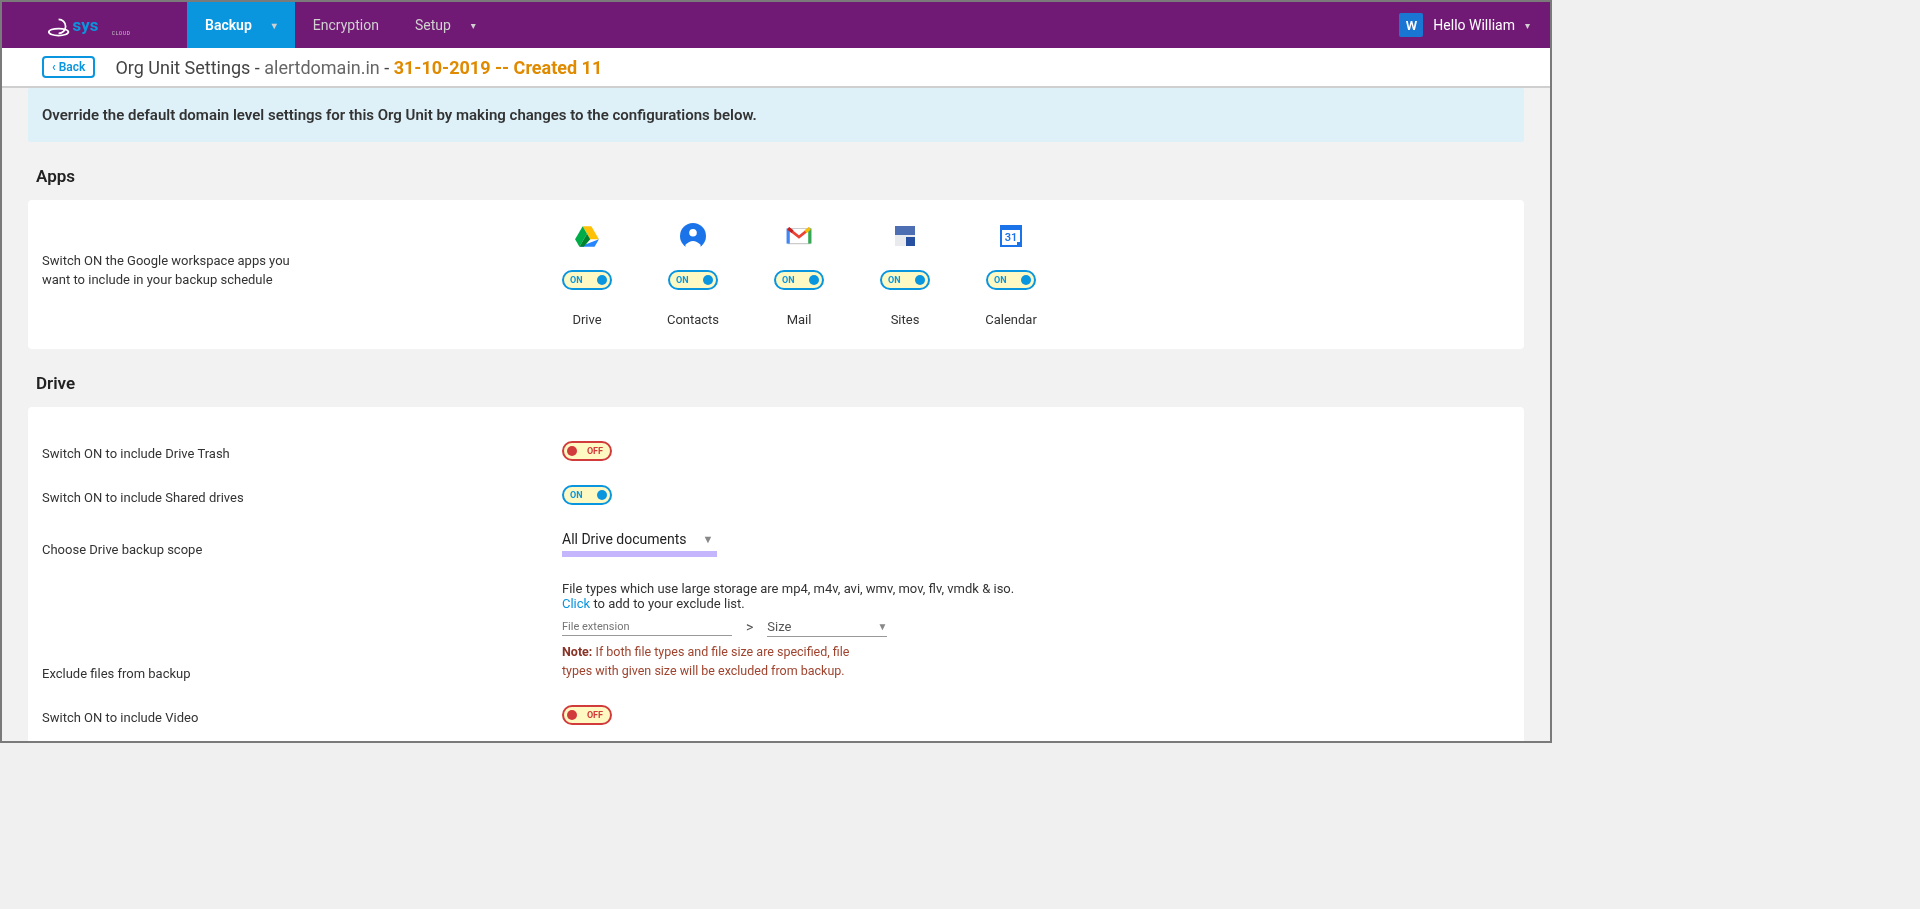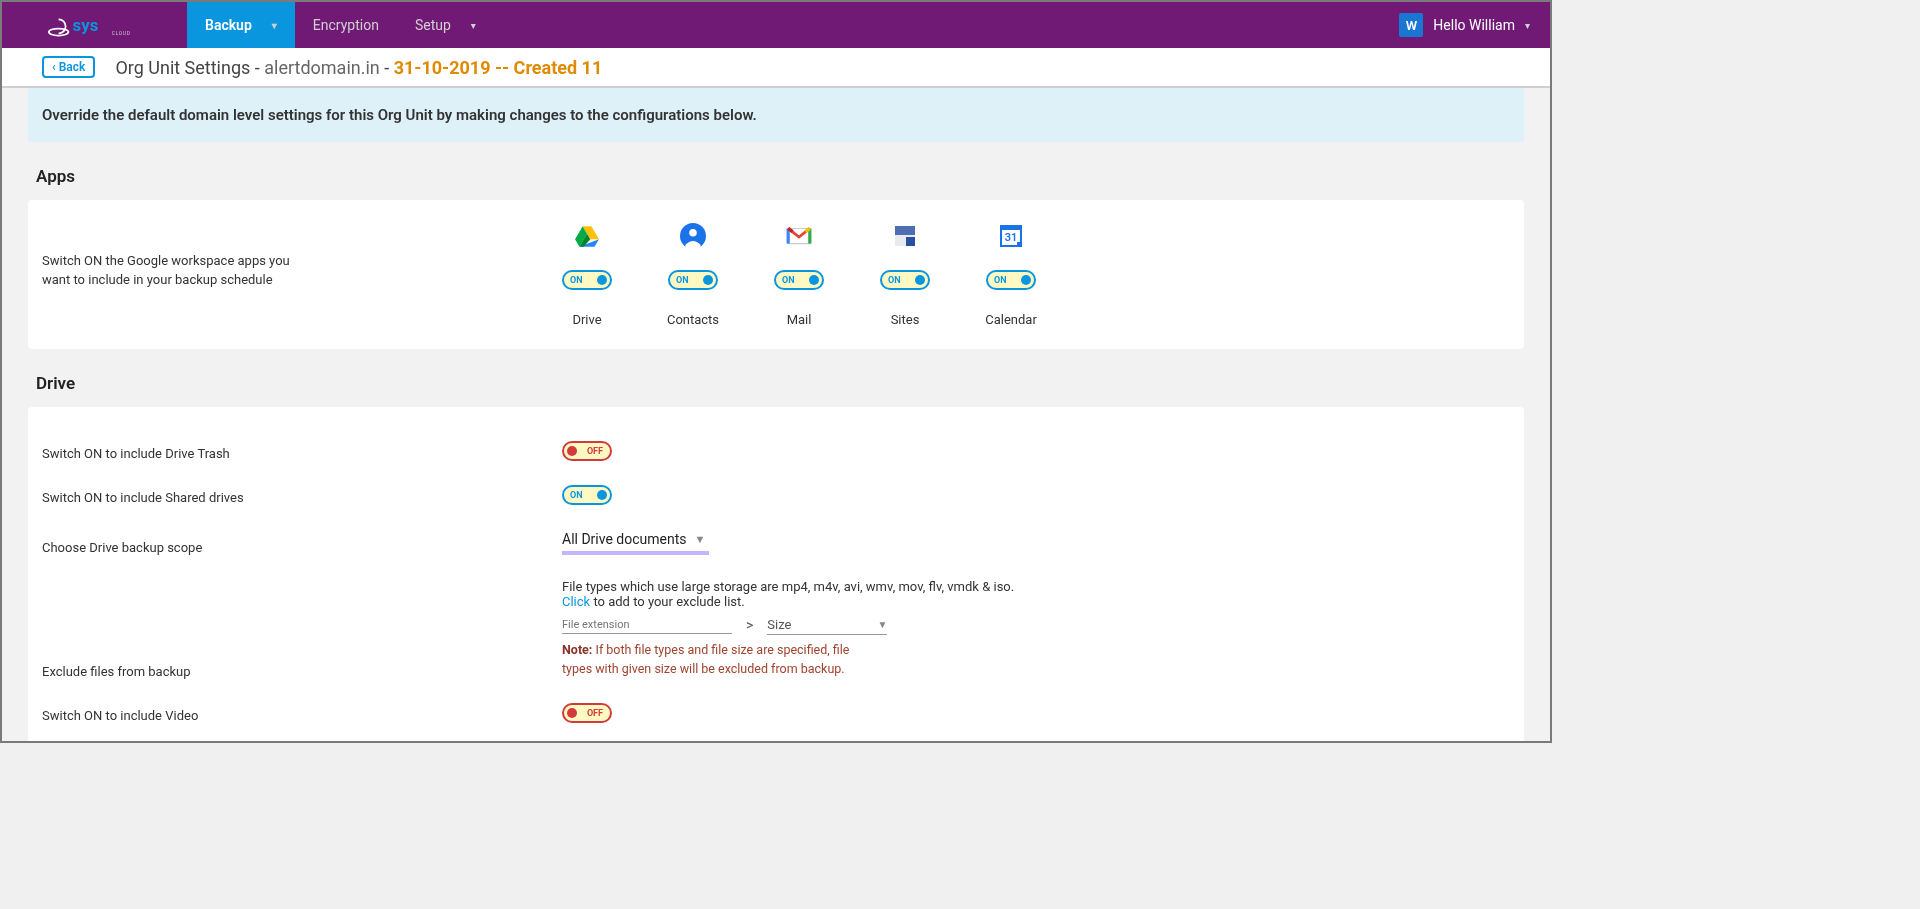--- a/index.html
+++ b/index.html
@@ -49,21 +49,21 @@
 .toggle.on .tlabel { left:6px;}
 .toggle.off .tlabel { right:7px;}
 .toggle.red { border-color:#d23b3b;}
 .toggle.red .knob { background:#d23b3b;}
 .toggle.red .tlabel { color:#d23b3b;}
 
 
 .setting-row { display:flex; padding:12px 0; align-items:flex-end;}
 .setting-label { width:520px; font-size:13px; color:#333;}
 .setting-ctrl { flex:1; font-size:13px; color:#333;}
-.dropdown { display:inline-flex; align-items:center; gap:8px; border-bottom:4px solid #c4b5fd; padding:2px 4px 4px 0; cursor:pointer; font-size:14px; color:#222;}
+.dropdown { display:inline-flex; align-items:center; gap:16px; border-bottom:6px solid #c4b5fd; padding:2px 4px 4px 0; cursor:pointer; font-size:14px; color:#222;}
 .dropdown .caret { color:#888; font-size:11px;}
 .link { color:#0a95df; cursor:pointer;}
 .note-red { color:#a0442f; font-size:12.5px; line-height:1.5; max-width:320px;}
 .note-red b { color:#8a3226;}
 .ext-row { display:flex; align-items:center; gap:14px; margin:6px 0 6px 0;}
 .ext-input { border:none; border-bottom:1px solid #999; font-size:11px; color:#6a6a6a; width:170px; padding:2px 0;}
 .size-sel { border:none; border-bottom:1px solid #999; font-size:13px; color:#555; width:120px; display:inline-flex; justify-content:space-between; align-items:center; padding:2px 0;}
 .gt { font-size:14px; color:#555;}
 </style>
 </head>

